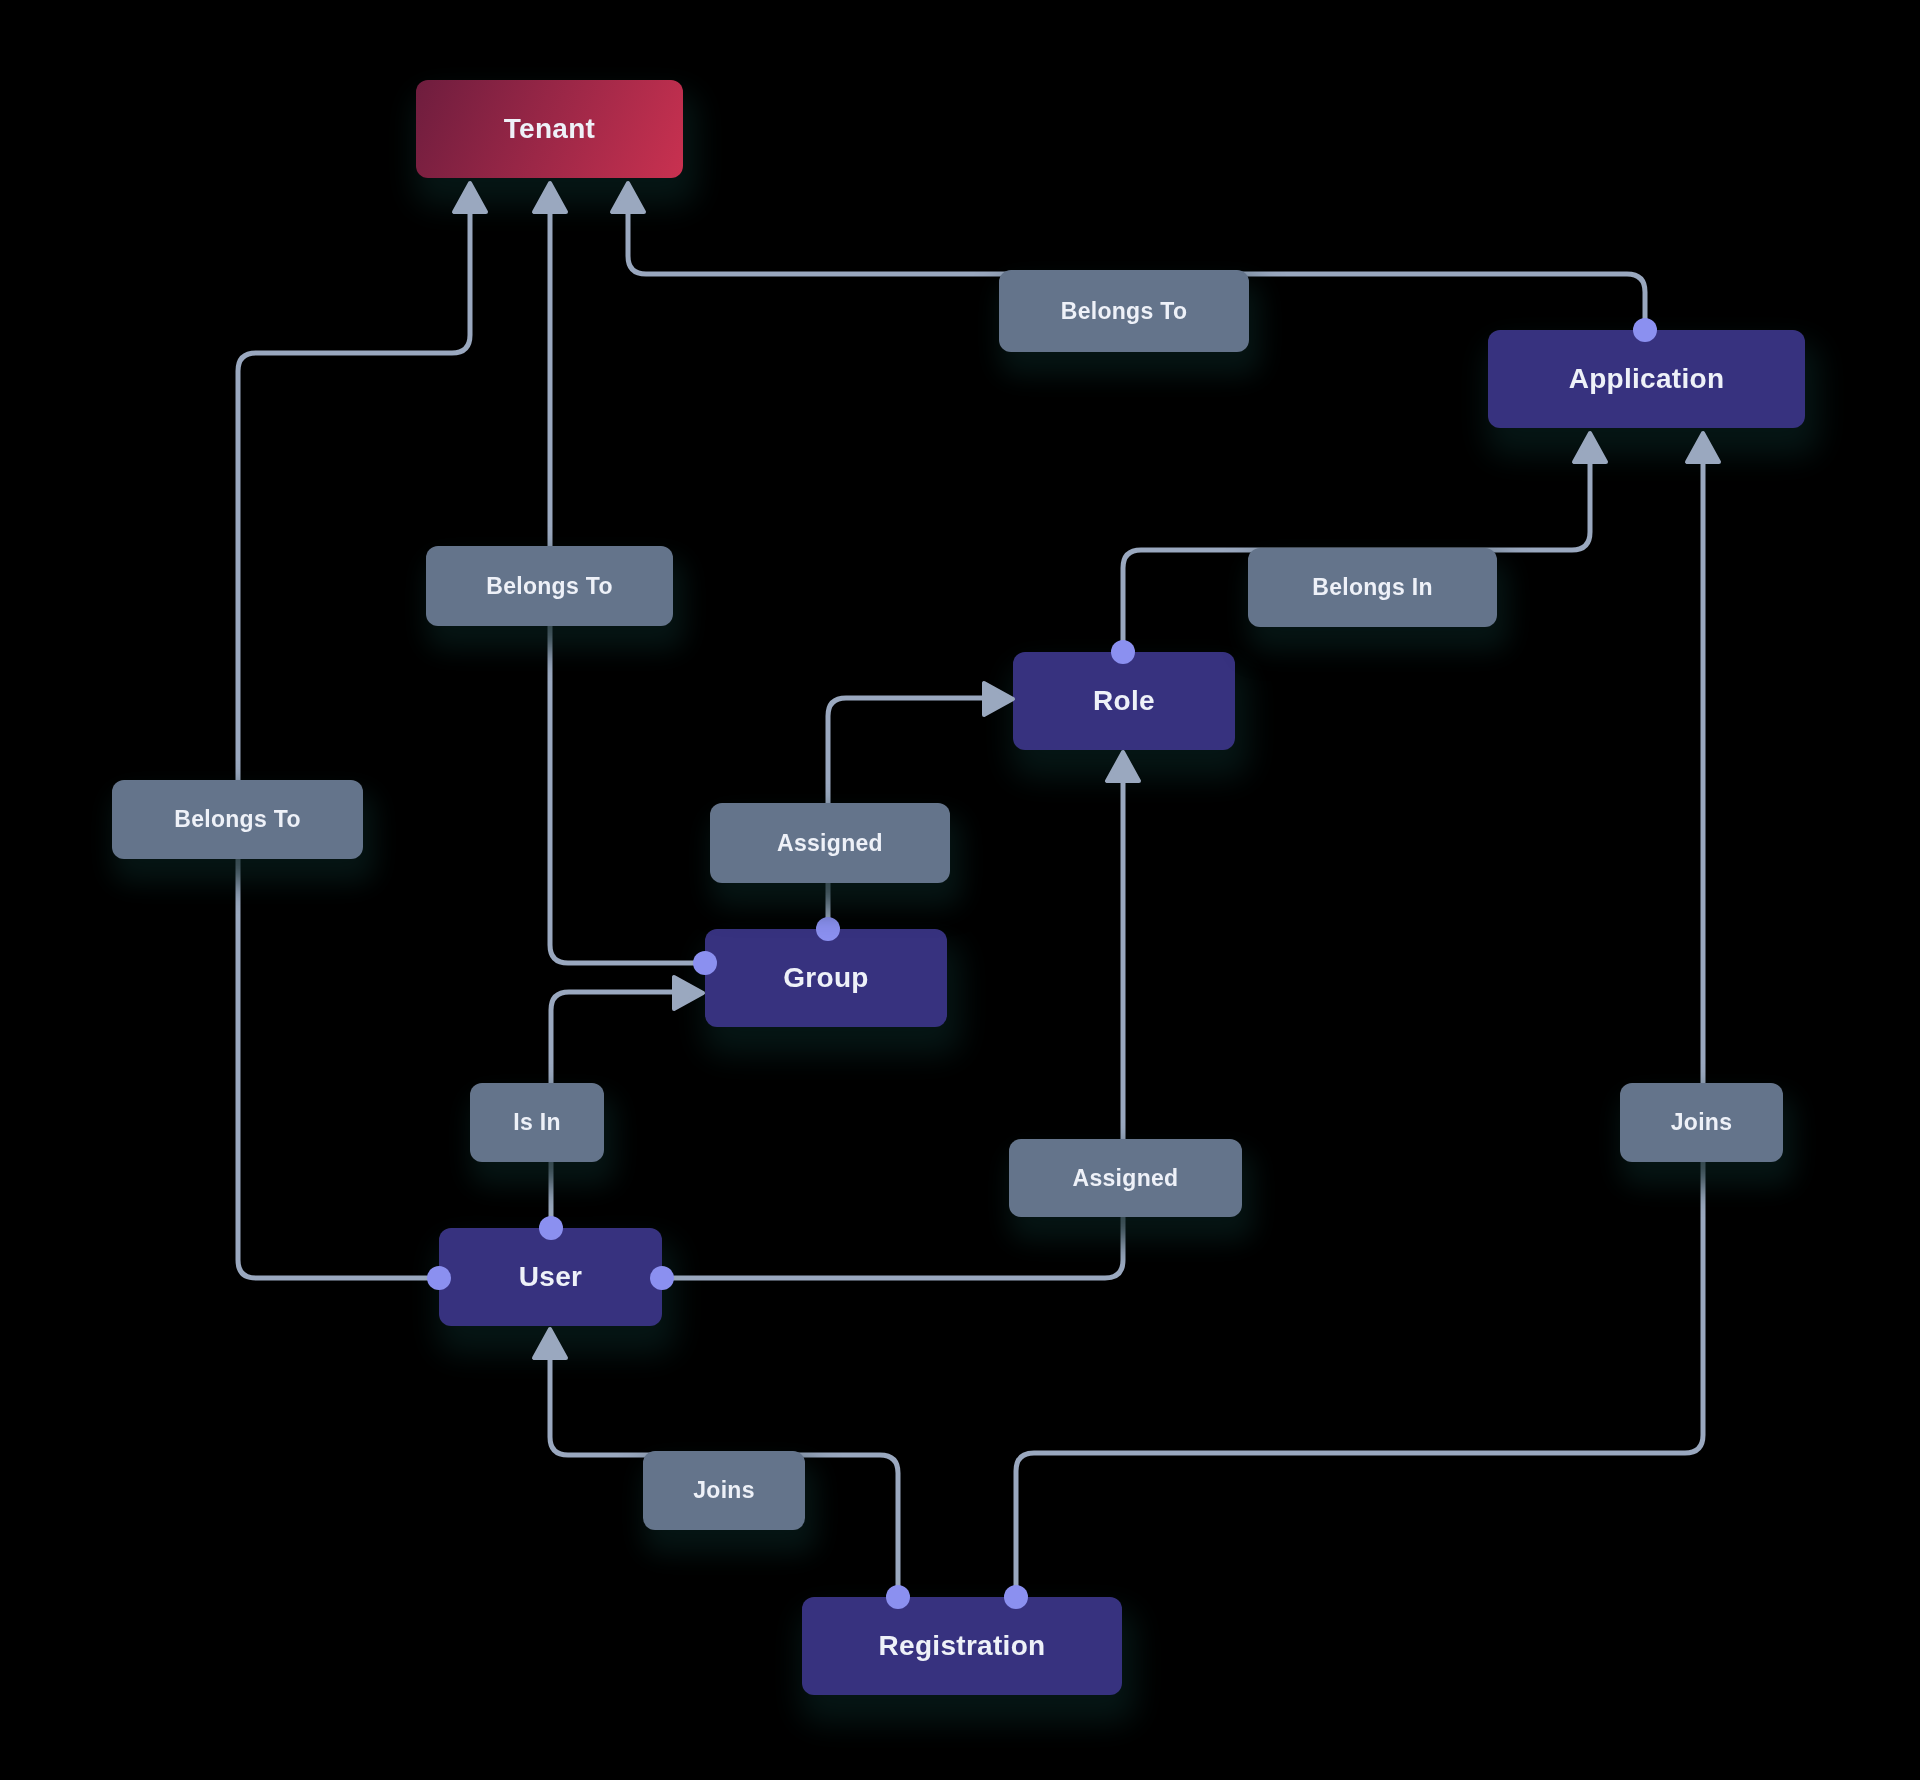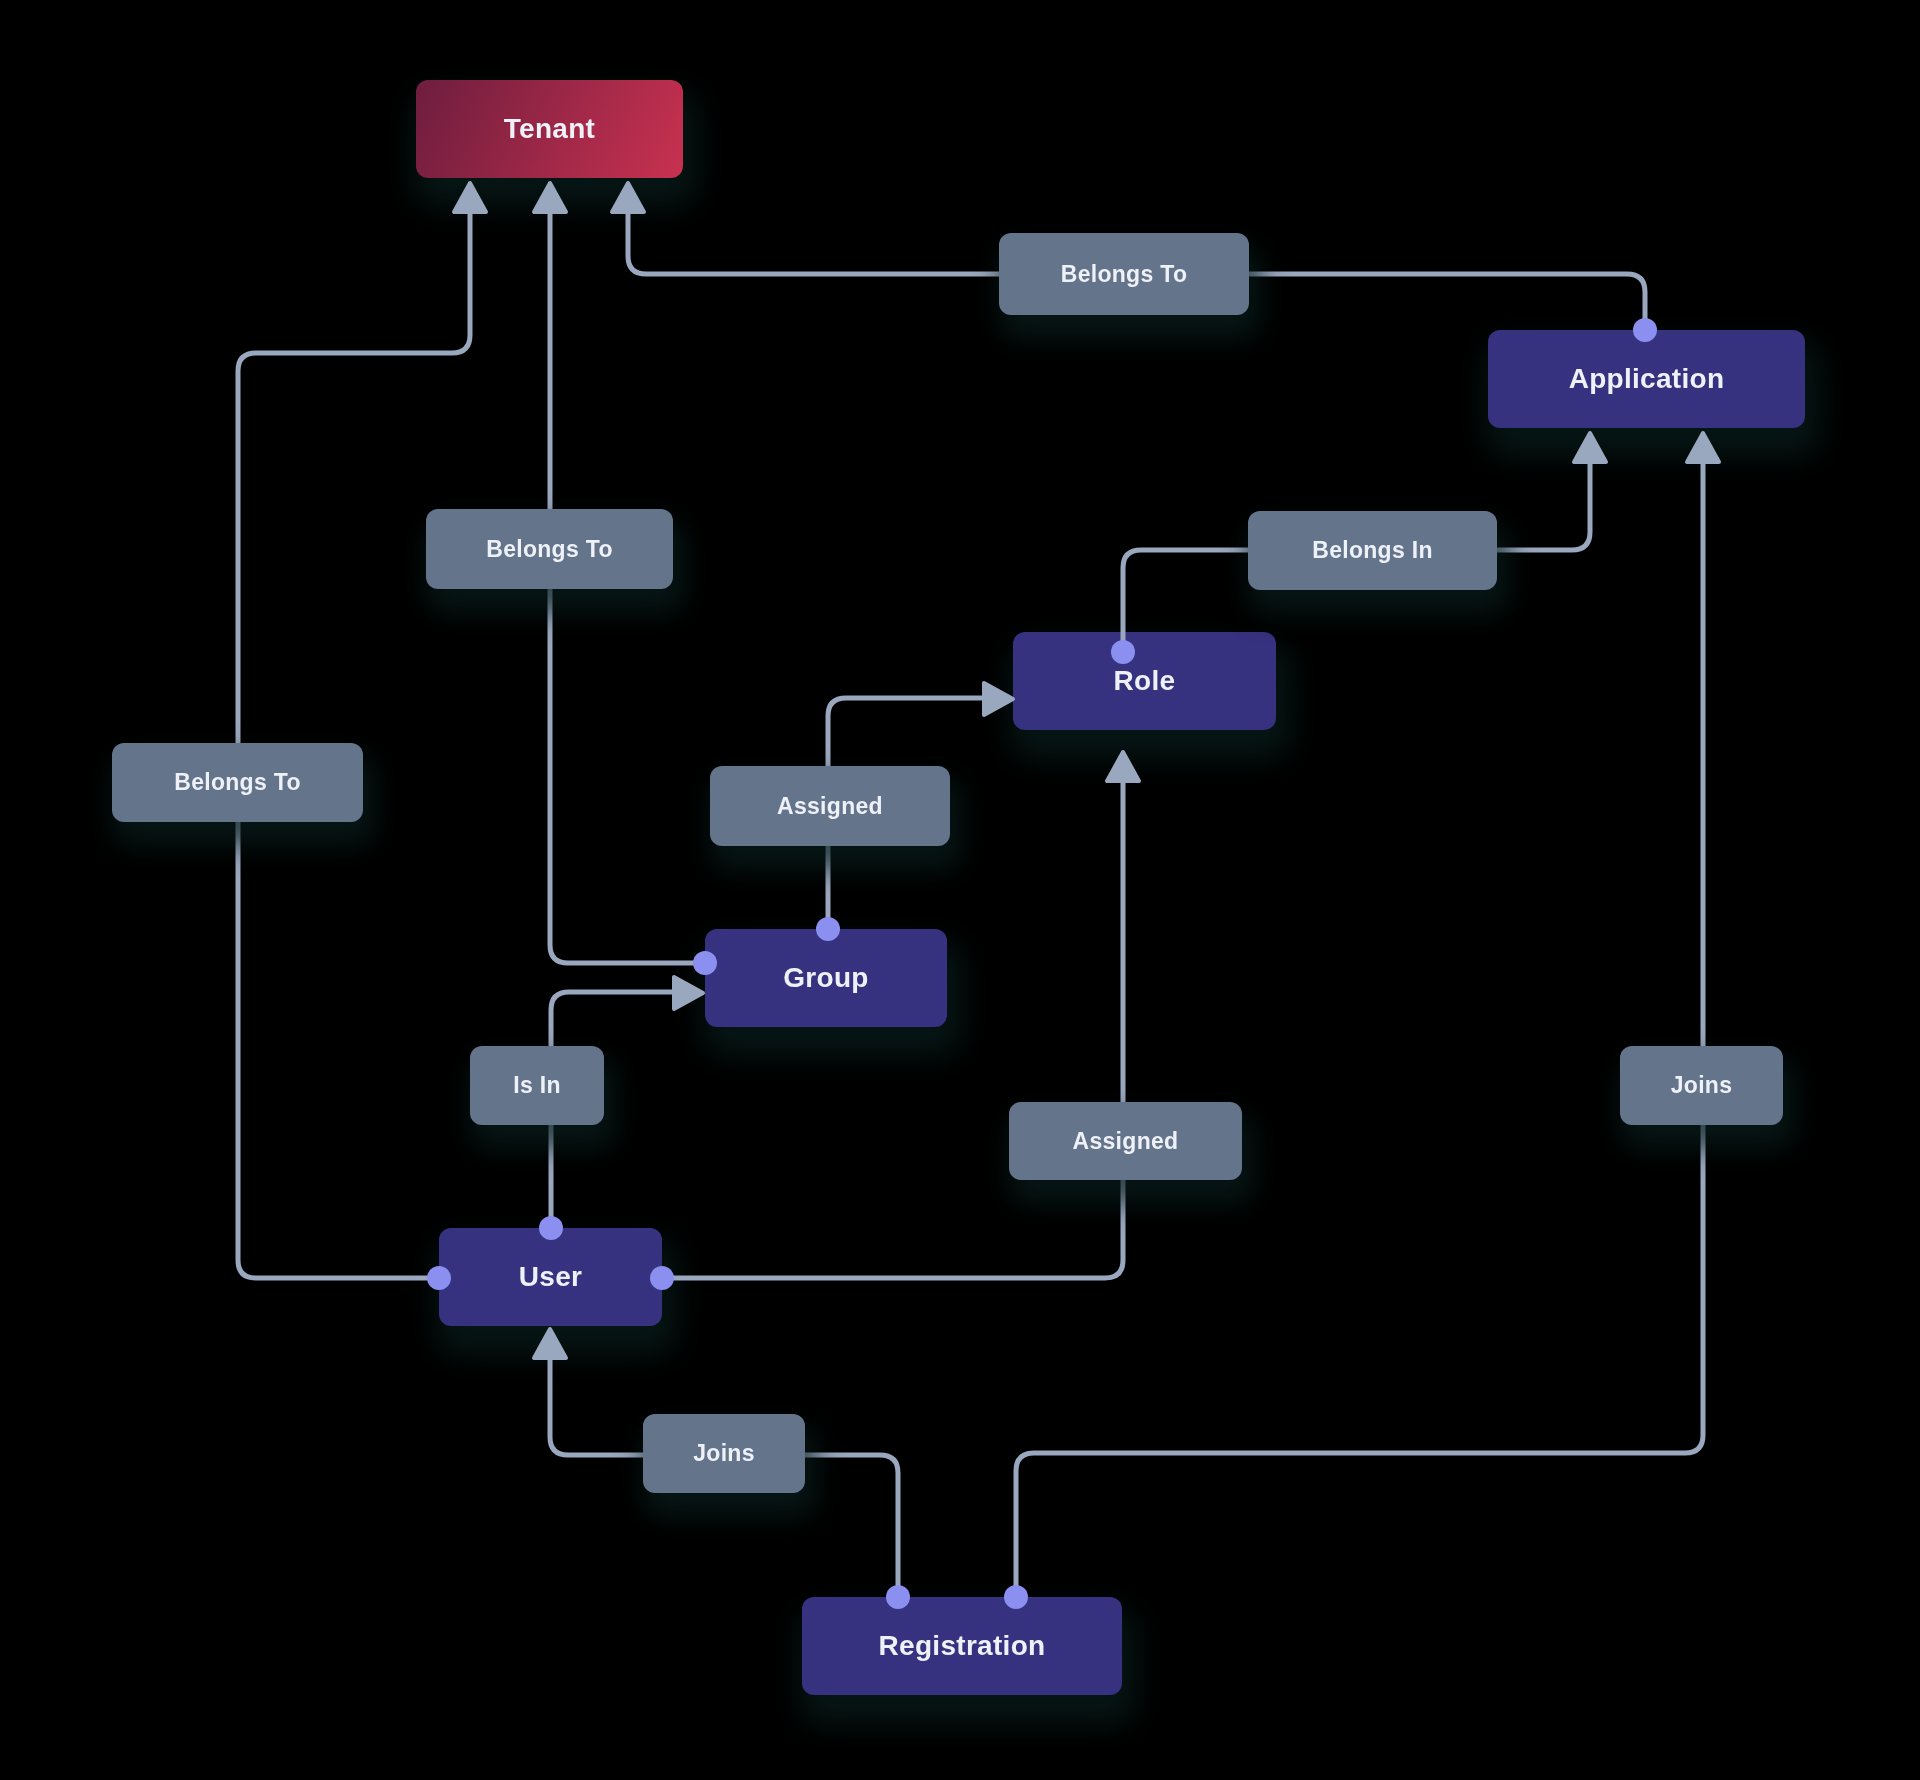--- a/index.html
+++ b/index.html
@@ -63,36 +63,37 @@
     display: flex;
     align-items: center;
     justify-content: center;
     background: var(--edge-label-fill, #64748b);
     border-radius: 12px;
     color: var(--text, #eef1f8);
     font-size: 23px;
     font-weight: 700;
     letter-spacing: 0.3px;
     box-shadow: 6px 18px 26px 6px rgba(8, 30, 28, 0.7);
+    margin-top: 37px;
   }
 </style>
 </head>
 <body>
 
 <div class="canvas">
 
   <div class="node node-tenant" style="left:416px; top:80px; width:267px; height:98px;">
     <span>Tenant</span>
   </div>
 
   <div class="node" style="left:1488px; top:330px; width:317px; height:98px;">
     <span>Application</span>
   </div>
 
-  <div class="node" style="left:1013px; top:632px; width:263px; height:98px;">
+  <div class="node" style="left:1013px; top:652px; width:222px; height:98px;">
     <span>Role</span>
   </div>
 
   <div class="node" style="left:705px; top:929px; width:242px; height:98px;">
     <span>Group</span>
   </div>
 
   <div class="node" style="left:802px; top:1597px; width:320px; height:98px;">
     <span>Registration</span>
   </div>

